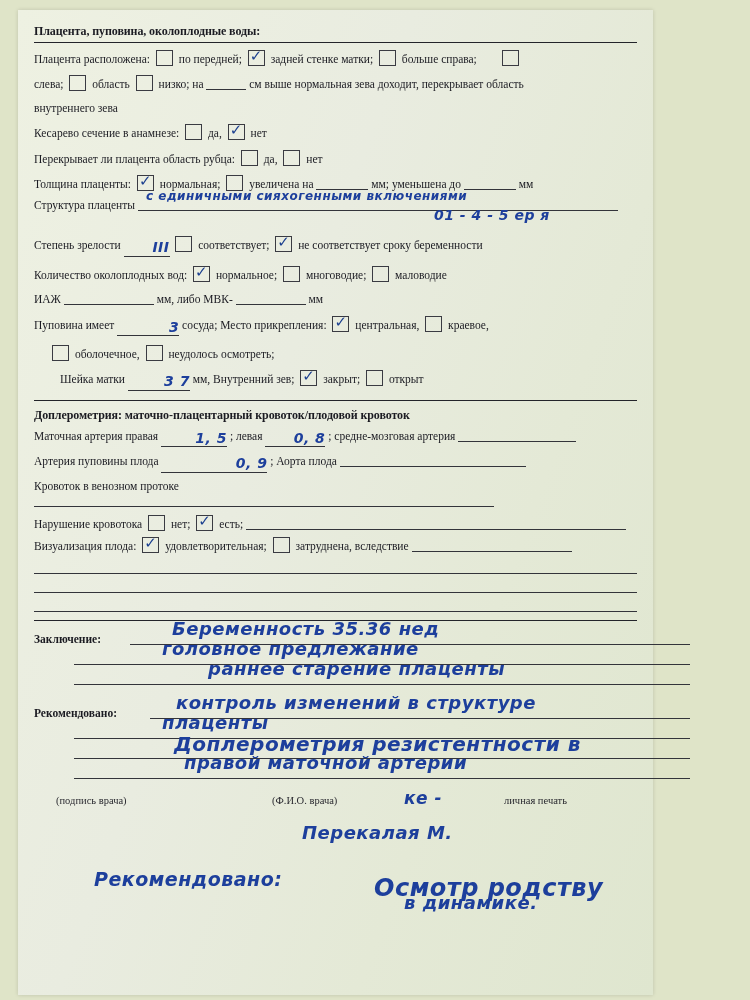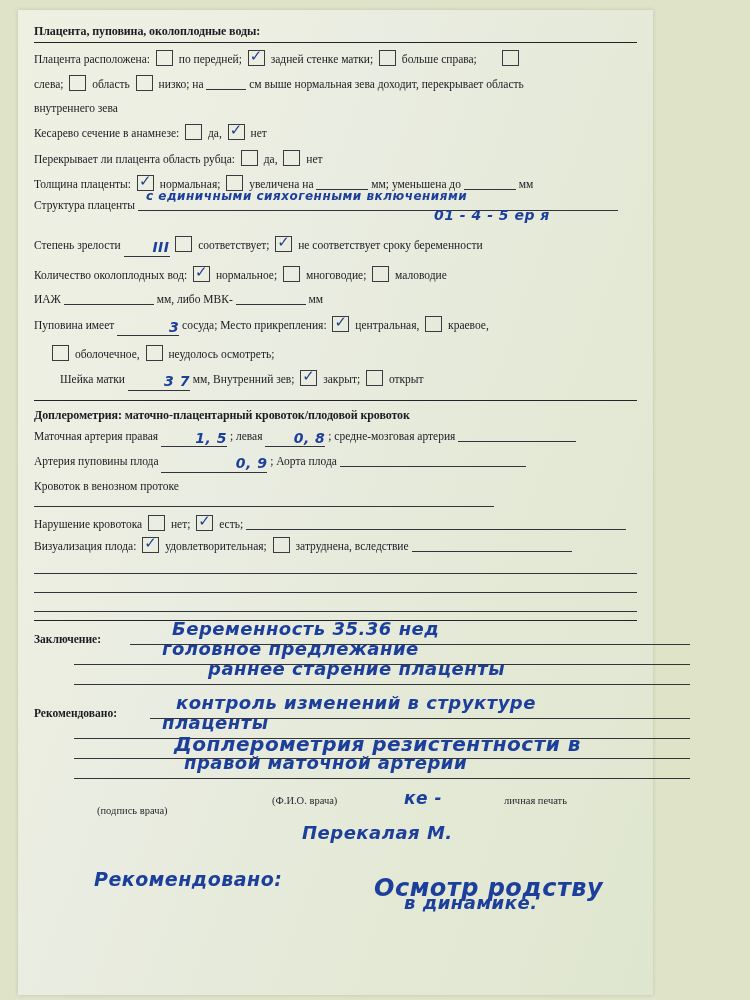--- a/index.html
+++ b/index.html
@@ -300,21 +300,21 @@
     <div class="ln-full" style="position:absolute;left:40px;top:22px;width:616px;"></div>
     <div class="ln-full" style="position:absolute;left:40px;top:42px;width:616px;"></div>
     <div class="ln-full" style="position:absolute;left:40px;top:62px;width:616px;"></div>
     <span class="free-hand hand" style="left:142px;top:-10px;font-size:18px;">контроль изменений в структуре</span>
     <span class="free-hand hand" style="left:128px;top:10px;font-size:18px;">плаценты</span>
     <span class="free-hand hand" style="left:140px;top:30px;font-size:20px;">Доплерометрия резистентности в</span>
     <span class="free-hand hand" style="left:150px;top:50px;font-size:18px;">правой маточной артерии</span>
   </div>
 
   <div class="sign-row" style="position:relative;height:30px;">
-    <span style="position:absolute;left:22px;top:10px;margin-left:41px;">(подпись врача)</span>
+    <span style="position:absolute;left:22px;top:0;">(подпись врача)</span>
     <span style="position:absolute;left:238px;top:0;">(Ф.И.О. врача)</span>
     <span style="position:absolute;left:470px;top:0;">личная печать</span>
     <span class="free-hand hand" style="left:370px;top:-6px;font-size:17px;">ке -</span>
   </div>
 
   <div style="position:relative;height:120px;">
     <span class="free-hand hand" style="left:268px;top:-2px;font-size:18px;">Перекалая М.</span>
     <span class="free-hand hand" style="left:60px;top:44px;font-size:19px;">Рекомендовано:</span>
     <span class="free-hand hand" style="left:340px;top:49px;font-size:24px;">Осмотр родству</span>
     <span class="free-hand hand" style="left:370px;top:68px;font-size:18px;">в динамике.</span>

